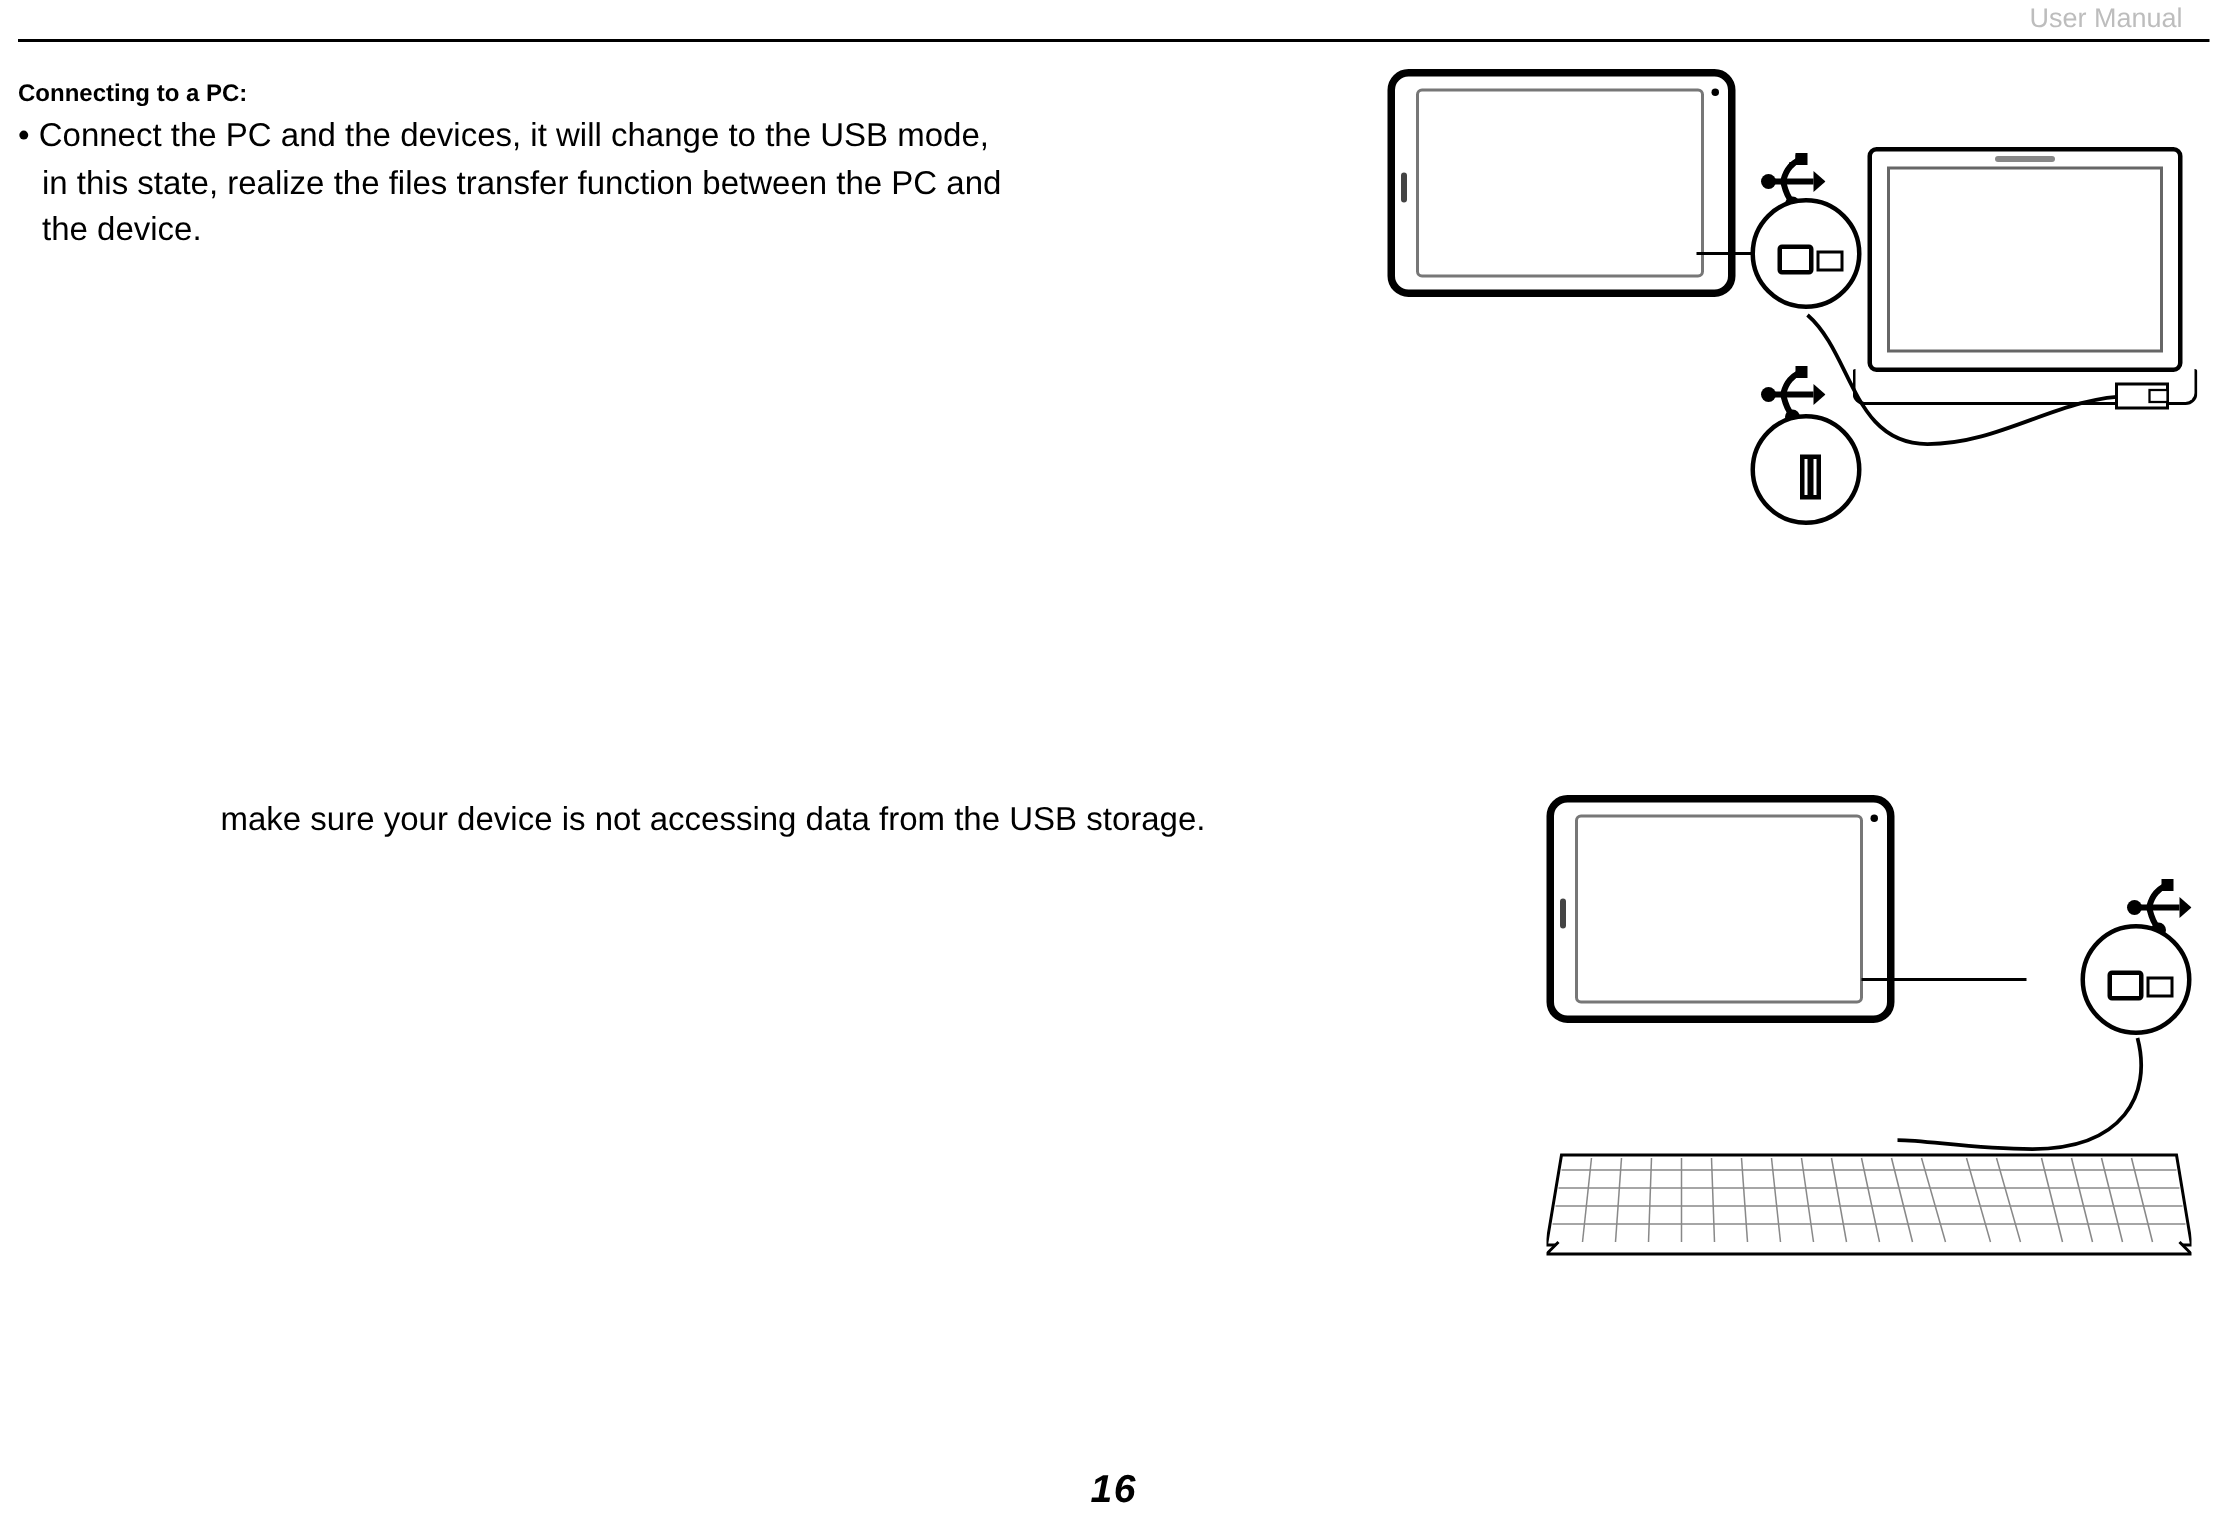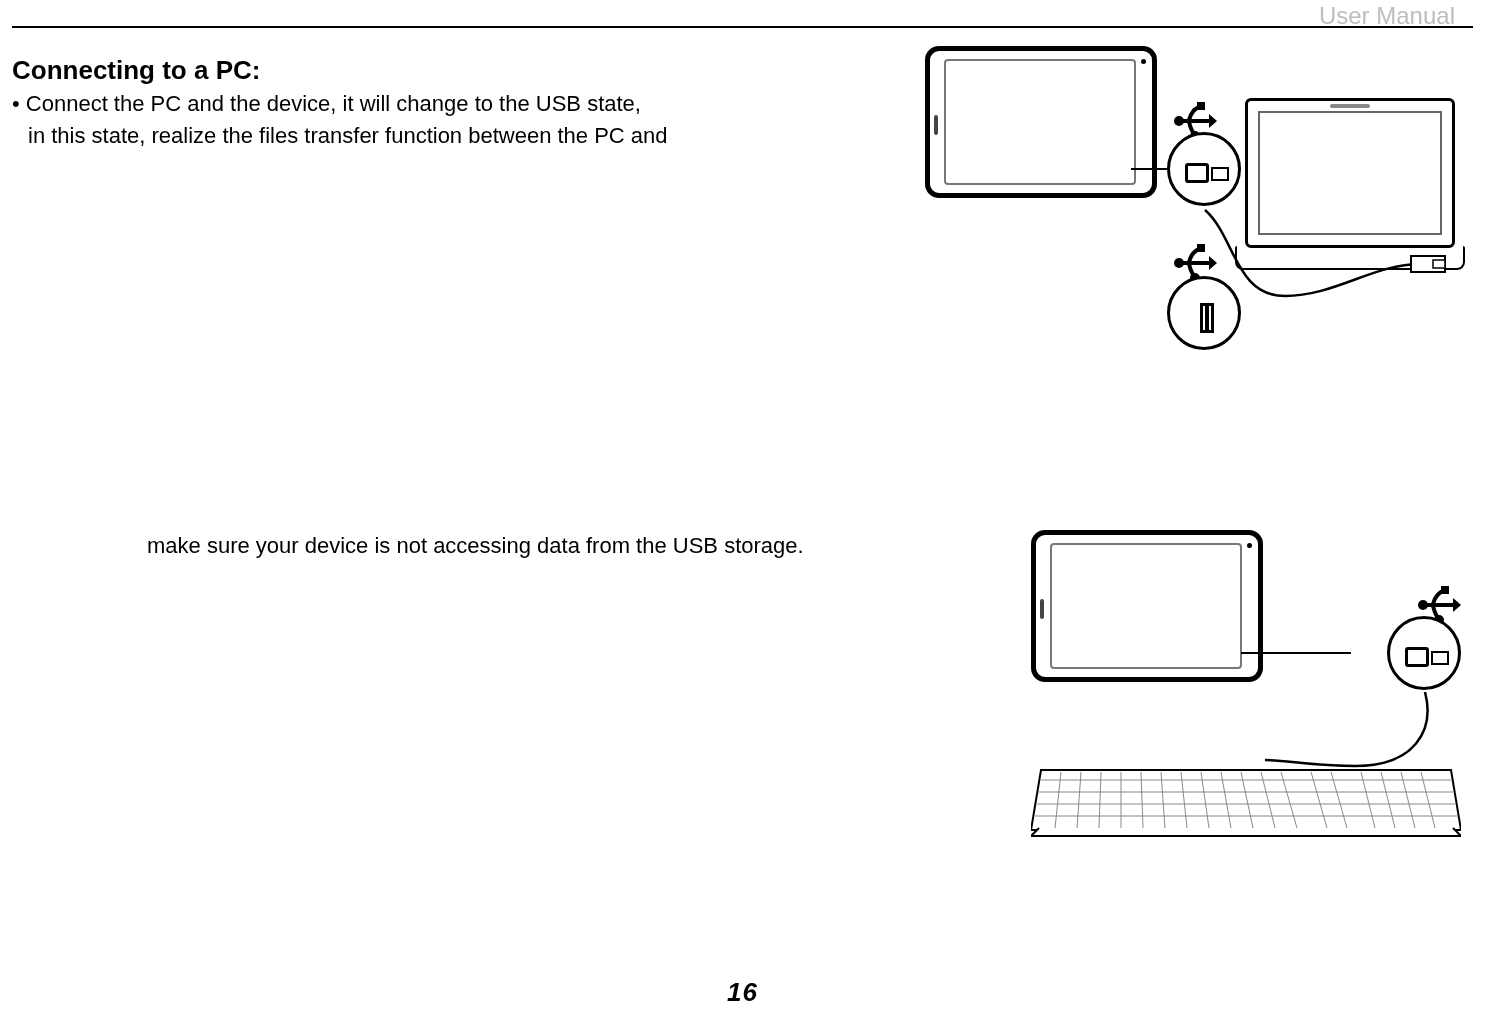--- a/index.html
+++ b/index.html
@@ -9,38 +9,38 @@
       background: #fff;
       font-family: Arial, Helvetica, sans-serif;
       position: relative;
       color: #000;
     }
     .header-label {
       position: absolute;
       top: 2px;
       right: 30px;
       color: #bdbdbd;
-      font-size: 24px;
+      font-size: 18px;
     }
     .rule-top {
       position: absolute;
       top: 26px;
       left: 12px;
       right: 12px;
       border-top: 2px solid #000;
     }
     .section {
       position: absolute;
       left: 12px;
     }
     .section1 { top: 52px; width: 720px; }
     .section2 { top: 530px; width: 860px; }
     .sec-title {
       font-weight: bold;
-      font-size: 26px;
+      font-size: 16px;
       line-height: 1.4;
     }
     .body-text {
       font-size: 22px;
       line-height: 1.42;
     }
     .indent { padding-left: 16px; }
     .caution-row .body-text { display:inline; }
     .caution-indent { padding-left: 135px; }
     .page-number {
@@ -174,22 +174,23 @@
     .keyboard svg { width: 100%; height: 100%; }
   </style>
 </head>
 <body>
 
 <div class="header-label">User Manual</div>
 <div class="rule-top"></div>
 
 <div class="section section1">
   <div class="sec-title">Connecting to a PC:</div>
-  <div class="body-text">• Connect the PC and the device, it will change to the USB state,</div>
+  <div class="body-text">• Connect the PC and the devices, it will change to the USB mode,</div>
   <div class="body-text indent">in this state, realize the files transfer function between the PC and</div>
+  <div class="body-text indent">the device.</div>
 </div>
 
 <div class="section section2">
   <div class="body-text caution-indent">make sure your device is not accessing data from the USB storage.</div>
 </div>
 
 <div class="figure fig1">
   <div class="tablet">
     <div class="screen"></div>
     <div class="hole"></div>

